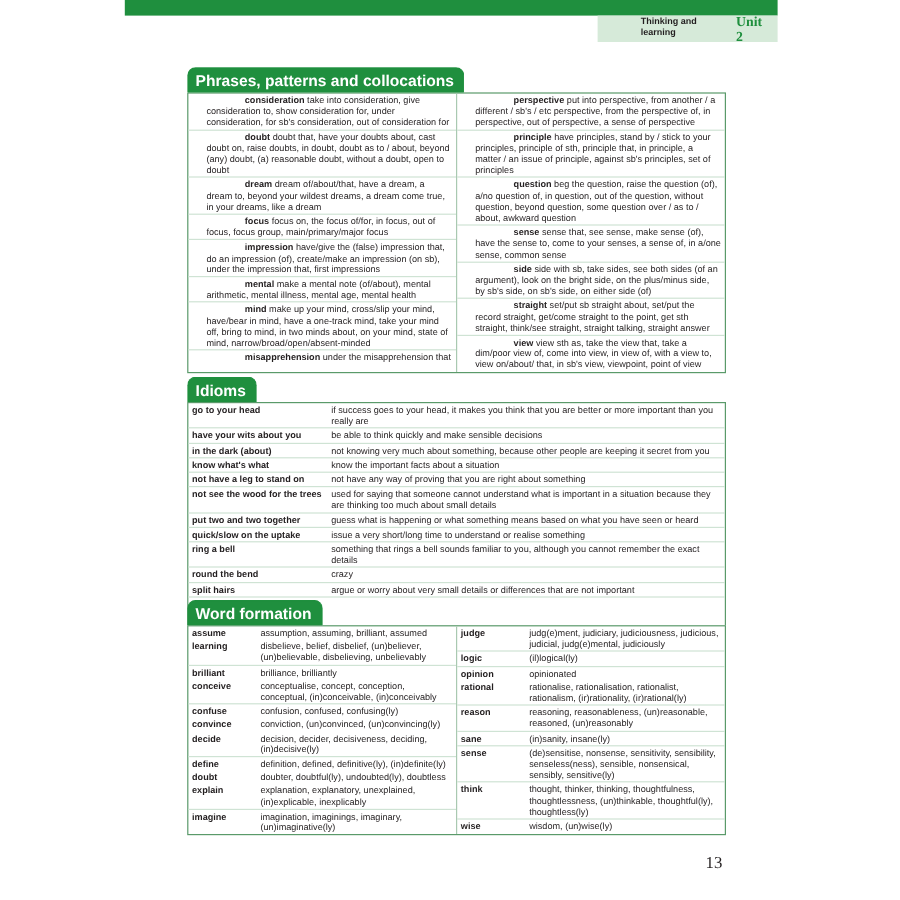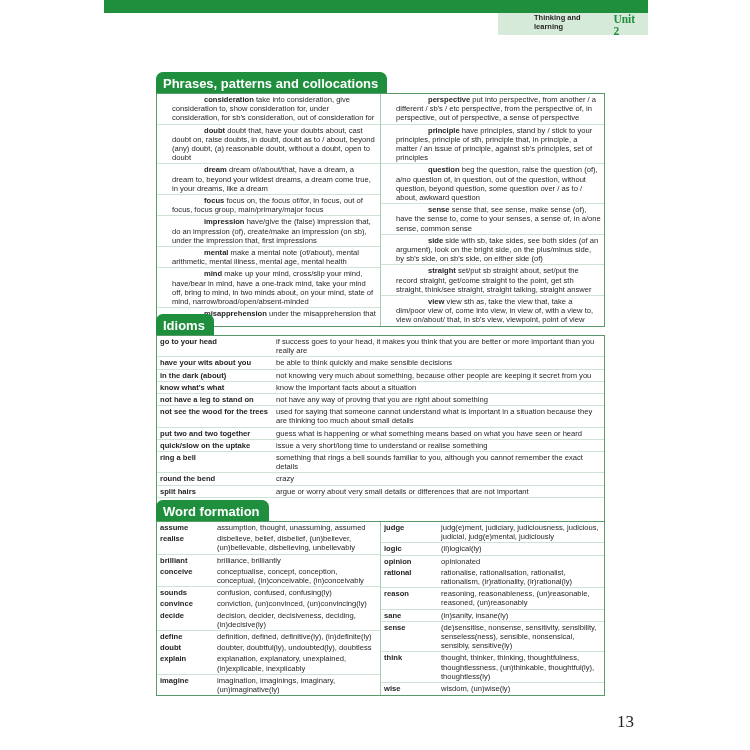--- a/index.html
+++ b/index.html
@@ -43,33 +43,33 @@
     .idiom-row:last-child { border-bottom: none; margin-top: 24px; }
     .idiom-row .phrase { width: 116px; flex: none; font-weight: bold; }
     .idiom-row .def { flex: 1; }
 
     .wf-row { display: flex; font-size: 7.6px; line-height: 9.2px; padding: 1px 3px; }
     .wf-row.sep { border-bottom: 1px solid #cfe3d4; }
     .wf-row .root { width: 57px; flex: none; font-weight: bold; }
     .wf-row .forms { flex: 1; }
 
     .page-num {
-      position: absolute; left: 617px; top: 712px; font-family: "Liberation Serif", serif; font-size: 17px; color: #231f20;
+      position: absolute; left: 588px; top: 712px; font-family: "Liberation Serif", serif; font-size: 14px; color: #231f20;
     }
   </style>
 </head>
 <body>
 
 <div class="top-bar"></div>
 <div class="unit-label">
   <span class="topic">Thinking and learning</span>
   <span class="unit">Unit 2</span>
 </div>
 
-<div class="section" style="top:72px;">
+<div class="section" style="top:56px;">
   <div class="sec-head">Phrases, patterns and collocations</div>
   <div class="sec-box">
     <div class="cols">
       <div class="col" id="phr-left">
           <div class="entry">
             <span class="wrap"><span class="hw">consideration</span> <span class="txt">take into consideration, give consideration to, show consideration for, under consideration, for sb's consideration, out of consideration for</span></span>
           </div>
           <div class="entry">
             <span class="wrap"><span class="hw">doubt</span> <span class="txt">doubt that, have your doubts about, cast doubt on, raise doubts, in doubt, doubt as to / about, beyond (any) doubt, (a) reasonable doubt, without a doubt, open to doubt</span></span>
           </div>
@@ -173,36 +173,36 @@
     </div>
 </div>
 
 <div class="section" style="top:500px;">
   <div class="sec-head">Word formation</div>
   <div class="sec-box">
     <div class="cols">
       <div class="col" id="wf-left">
           <div class="wf-row">
             <div class="root">assume</div>
-            <div class="forms">assumption, thought, unassuming, assumed</div>
-          </div>
-          <div class="wf-row sep">
-            <div class="root">realise</div>
+            <div class="forms">assumption, assuming, brilliant, assumed</div>
+          </div>
+          <div class="wf-row sep">
+            <div class="root">learning</div>
             <div class="forms">disbelieve, belief, disbelief, (un)believer, (un)believable, disbelieving, unbelievably</div>
           </div>
           <div class="wf-row">
             <div class="root">brilliant</div>
             <div class="forms">brilliance, brilliantly</div>
           </div>
           <div class="wf-row sep">
             <div class="root">conceive</div>
             <div class="forms">conceptualise, concept, conception, conceptual, (in)conceivable, (in)conceivably</div>
           </div>
           <div class="wf-row">
-            <div class="root">sounds</div>
+            <div class="root">confuse</div>
             <div class="forms">confusion, confused, confusing(ly)</div>
           </div>
           <div class="wf-row">
             <div class="root">convince</div>
             <div class="forms">conviction, (un)convinced, (un)convincing(ly)</div>
           </div>
           <div class="wf-row sep">
             <div class="root">decide</div>
             <div class="forms">decision, decider, decisiveness, deciding, (in)decisive(ly)</div>
           </div>

